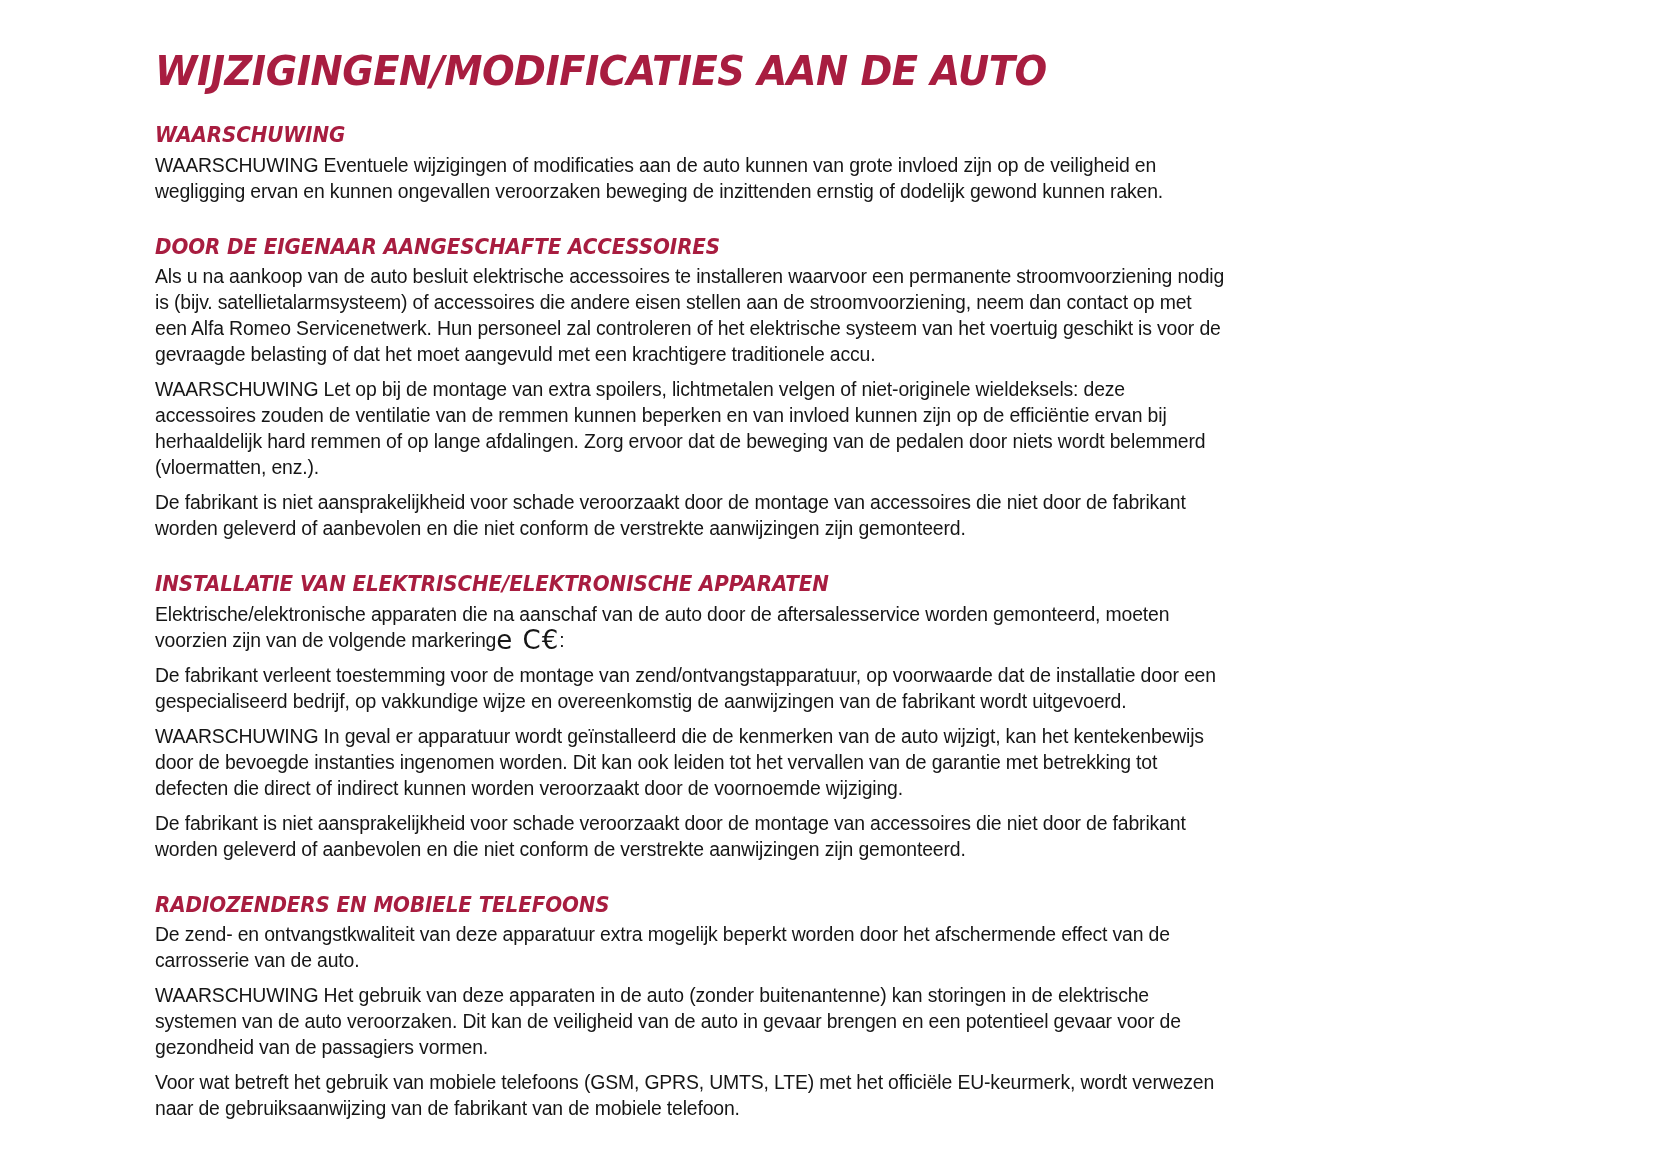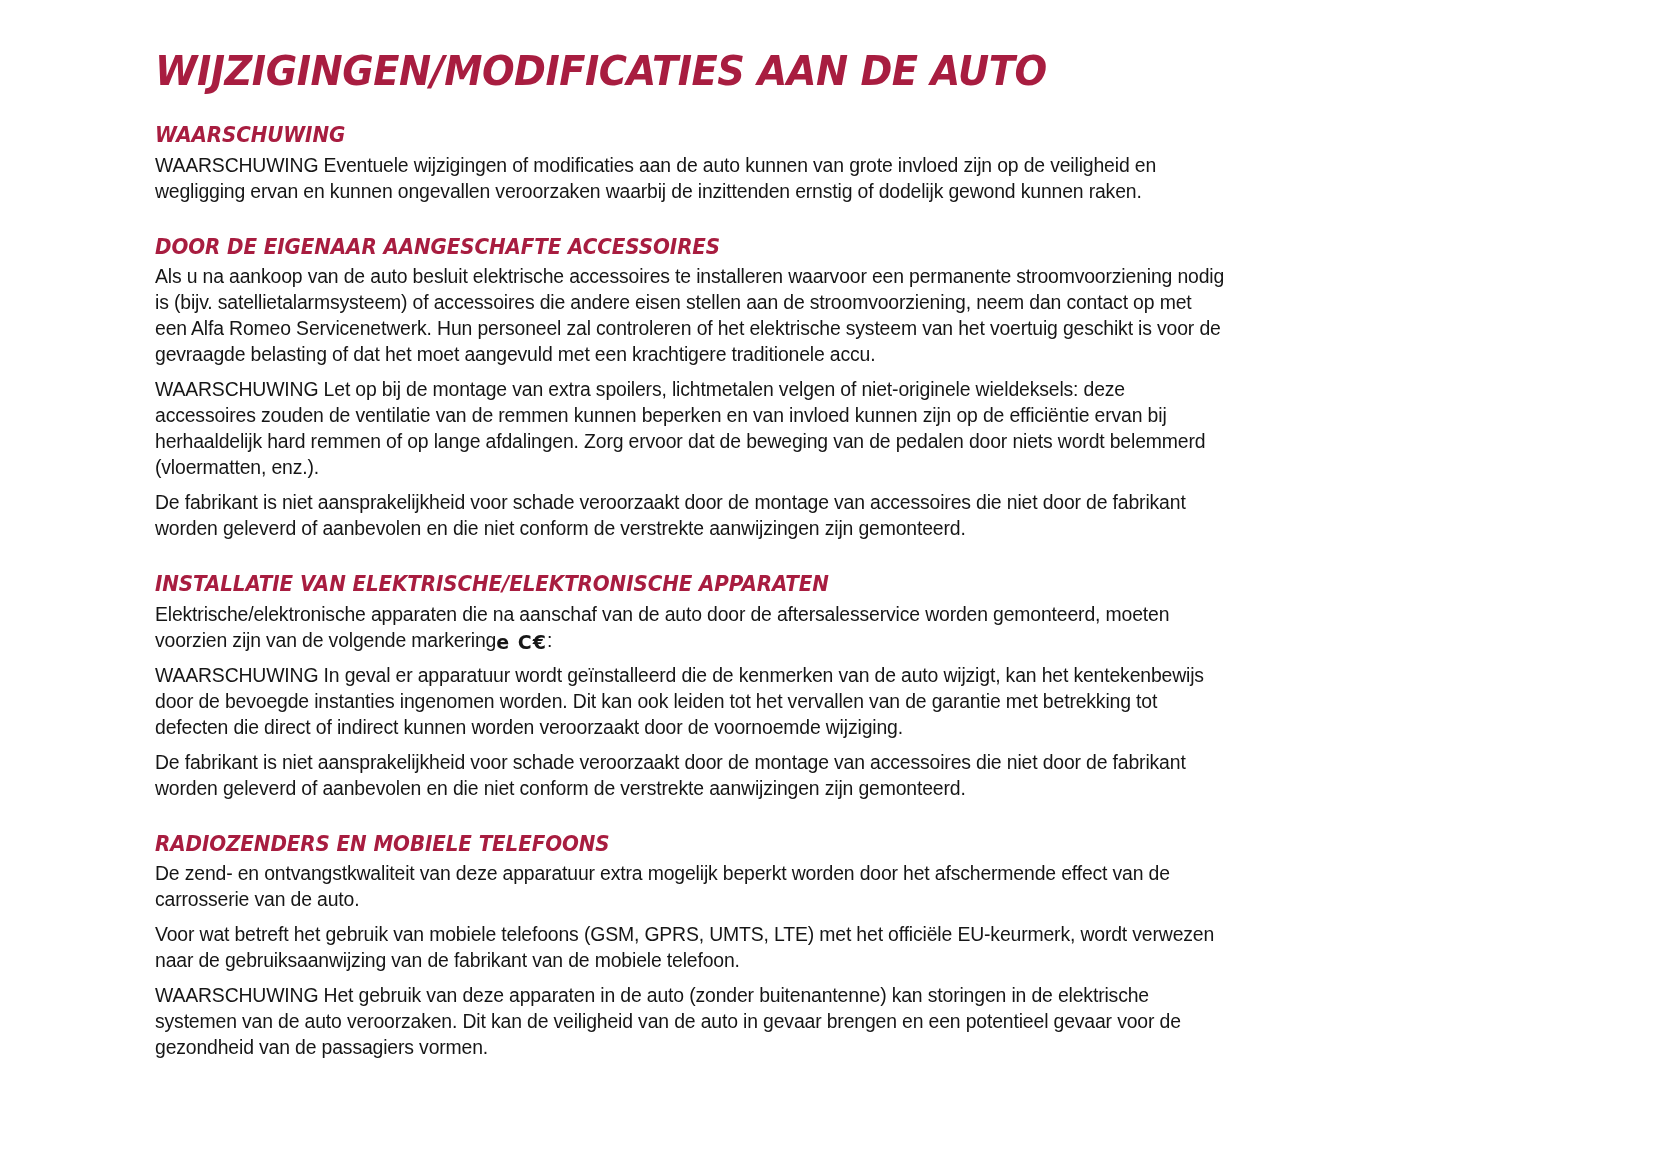--- a/index.html
+++ b/index.html
@@ -62,56 +62,57 @@
   }
   .block {
     margin-bottom: 2px;
     margin-top: 32px;
   }
   .marking-line {
     display: block;
   }
   .ece-mark {
     font-family: "DejaVu Sans", sans-serif;
-    font-size: 19px;
-    font-weight: 700;
+    font-size: 26px;
+    font-weight: 400;
     letter-spacing: 1px;
     vertical-align: -2px;
     line-height: 1;
   }
   .ece-e {
     font-style: normal;
   }
 </style>
 </head>
 <body>
 
 <div class="page">
 
   <h1 class="doc-title">WIJZIGINGEN/MODIFICATIES AAN DE AUTO</h1>
 
   <section class="block">
     <h2 class="section-heading">WAARSCHUWING</h2>
-    <p class="para">WAARSCHUWING Eventuele wijzigingen of modificaties aan de auto kunnen van grote invloed zijn op de veiligheid en wegligging ervan en kunnen ongevallen veroorzaken waarbij de inzittenden ernstig of dodelijk gewond kunnen raken.</p>
+    <p class="para">WAARSCHUWING Eventuele wijzigingen of modificaties aan de auto kunnen van grote invloed zijn op de veiligheid en wegligging ervan en kunnen ongevallen veroorzaken beweging de inzittenden ernstig of dodelijk gewond kunnen raken.</p>
   </section>
 
   <section class="block">
     <h2 class="section-heading">DOOR DE EIGENAAR AANGESCHAFTE ACCESSOIRES</h2>
     <p class="para">Als u na aankoop van de auto besluit elektrische accessoires te installeren waarvoor een permanente stroomvoorziening nodig is (bijv. satellietalarmsysteem) of accessoires die andere eisen stellen aan de stroomvoorziening, neem dan contact op met een Alfa Romeo Servicenetwerk. Hun personeel zal controleren of het elektrische systeem van het voertuig geschikt is voor de gevraagde belasting of dat het moet aangevuld met een krachtigere traditionele accu.</p>
     <p class="para">WAARSCHUWING Let op bij de montage van extra spoilers, lichtmetalen velgen of niet-originele wieldeksels: deze accessoires zouden de ventilatie van de remmen kunnen beperken en van invloed kunnen zijn op de efficiëntie ervan bij herhaaldelijk hard remmen of op lange afdalingen. Zorg ervoor dat de beweging van de pedalen door niets wordt belemmerd (vloermatten, enz.).</p>
     <p class="para">De fabrikant is niet aansprakelijkheid voor schade veroorzaakt door de montage van accessoires die niet door de fabrikant worden geleverd of aanbevolen en die niet conform de verstrekte aanwijzingen zijn gemonteerd.</p>
   </section>
 
   <section class="block">
     <h2 class="section-heading">INSTALLATIE VAN ELEKTRISCHE/ELEKTRONISCHE APPARATEN</h2>
     <p class="para marking-line"><span>Elektrische/elektronische apparaten die na aanschaf van de auto door de aftersalesservice worden gemonteerd, moeten voorzien zijn van de volgende markering</span><span class="ece-mark ece-e">e C€</span><span>:</span></p>
+    <p class="para">De fabrikant verleent toestemming voor de montage van zend/ontvangstapparatuur, op voorwaarde dat de installatie door een gespecialiseerd bedrijf, op vakkundige wijze en overeenkomstig de aanwijzingen van de fabrikant wordt uitgevoerd.</p>
     <p class="para">WAARSCHUWING In geval er apparatuur wordt geïnstalleerd die de kenmerken van de auto wijzigt, kan het kentekenbewijs door de bevoegde instanties ingenomen worden. Dit kan ook leiden tot het vervallen van de garantie met betrekking tot defecten die direct of indirect kunnen worden veroorzaakt door de voornoemde wijziging.</p>
     <p class="para">De fabrikant is niet aansprakelijkheid voor schade veroorzaakt door de montage van accessoires die niet door de fabrikant worden geleverd of aanbevolen en die niet conform de verstrekte aanwijzingen zijn gemonteerd.</p>
   </section>
 
   <section class="block">
     <h2 class="section-heading">RADIOZENDERS EN MOBIELE TELEFOONS</h2>
     <p class="para">De zend- en ontvangstkwaliteit van deze apparatuur extra mogelijk beperkt worden door het afschermende effect van de carrosserie van de auto.</p>
+    <p class="para">WAARSCHUWING Het gebruik van deze apparaten in de auto (zonder buitenantenne) kan storingen in de elektrische systemen van de auto veroorzaken. Dit kan de veiligheid van de auto in gevaar brengen en een potentieel gevaar voor de gezondheid van de passagiers vormen.</p>
     <p class="para">Voor wat betreft het gebruik van mobiele telefoons (GSM, GPRS, UMTS, LTE) met het officiële EU-keurmerk, wordt verwezen naar de gebruiksaanwijzing van de fabrikant van de mobiele telefoon.</p>
-    <p class="para">WAARSCHUWING Het gebruik van deze apparaten in de auto (zonder buitenantenne) kan storingen in de elektrische systemen van de auto veroorzaken. Dit kan de veiligheid van de auto in gevaar brengen en een potentieel gevaar voor de gezondheid van de passagiers vormen.</p>
   </section>
 
 </div>
 
 </body></html>

